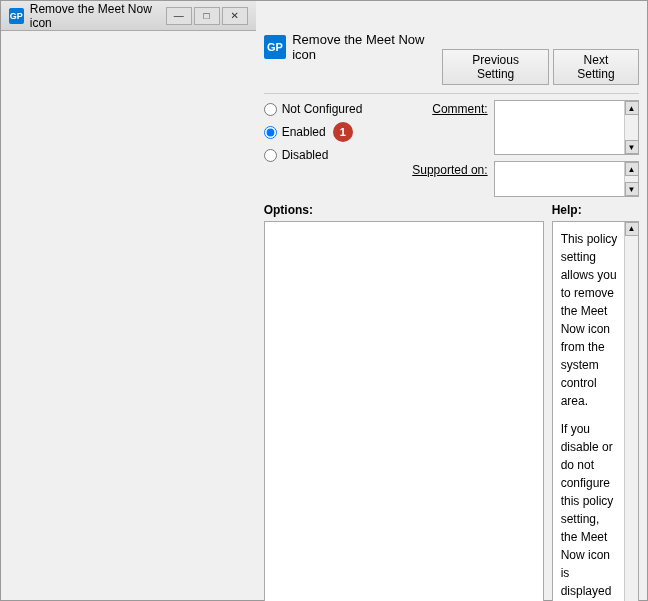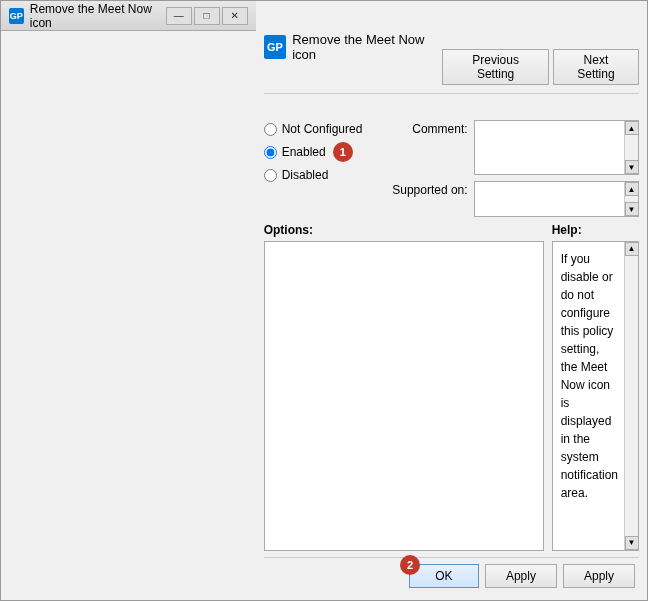--- a/index.html
+++ b/index.html
@@ -115,22 +115,21 @@
       padding: 3px 12px;
       border: 1px solid #aaa;
       background: linear-gradient(to bottom, #f5f5f5, #e5e5e5);
       cursor: pointer;
       font-size: 12px;
       color: #000;
     }
 
     .form-section {
       display: flex;
-      gap: 4px;
-      margin-top: 20px;
+      gap: 24px;
     }
     .radio-col {
       width: 115px;
       display: flex;
       flex-direction: column;
       gap: 6px;
       padding-top: 2px;
     }
     .radio-item {
       display: flex;
@@ -159,20 +158,21 @@
     .fields-col {
       flex: 1;
       display: flex;
       flex-direction: column;
       gap: 6px;
     }
     .field-row {
       display: flex;
       align-items: flex-start;
       gap: 6px;
+      text-decoration: underline;
     }
     .field-label {
       width: 85px;
       text-align: right;
       padding-top: 2px;
       font-size: 12px;
     }
     .field-box {
       flex: 1;
       height: 55px;
@@ -369,20 +369,21 @@
     </div>
 
     <div class="bottom-section">
       <div class="options-col">
         <div class="section-label">Options:</div>
         <div class="options-box"></div>
       </div>
       <div class="help-col">
         <div class="section-label">Help:</div>
         <div class="help-box">
+          <p>This policy setting allows you to remove the Meet Now icon from the system control area.</p>
           <p>If you disable or do not configure this policy setting, the Meet Now icon is displayed in the system notification area.</p>
           <div class="scrollbar-v">
             <div class="scroll-arrow">▲</div>
             <div class="scroll-track"></div>
             <div class="scroll-arrow">▼</div>
           </div>
         </div>
       </div>
     </div>
 

